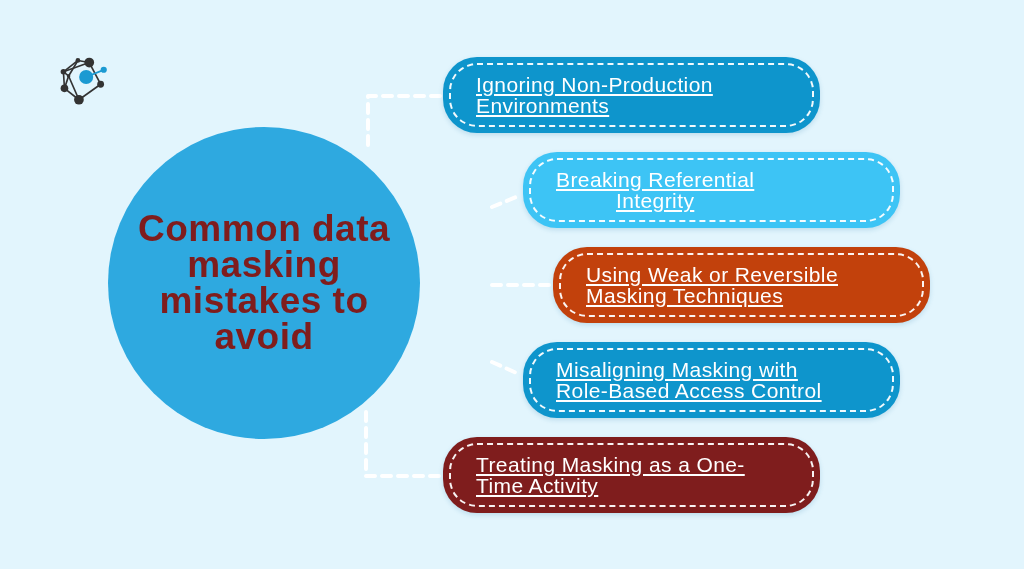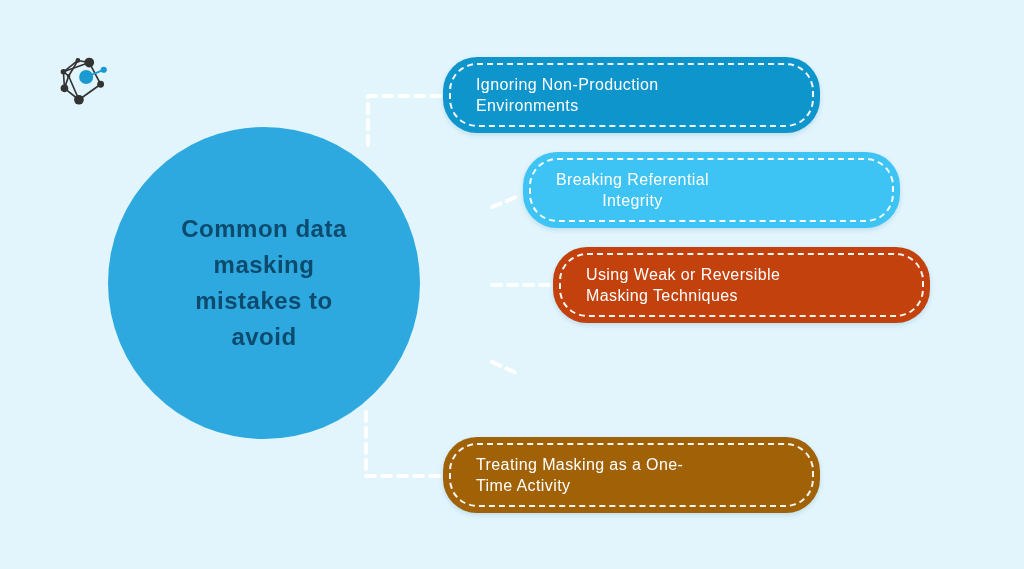--- a/index.html
+++ b/index.html
@@ -10,39 +10,40 @@
   }
   
   .logo{position:absolute;left:50px;top:46px;width:62px;height:62px;}
   
   .center-circle{
     position:absolute;left:108px;top:127px;width:312px;height:312px;
     border-radius:50%;
     display:flex;align-items:center;justify-content:center;text-align:center;
   }
   .center-title{
-    color:#0c4a6e;font-weight:700;font-size:24px;line-height:36px;
+    color:#7f1d1d;font-weight:700;font-size:37px;line-height:36px;
     letter-spacing:.5px;white-space:pre-line;
   }
   
   .connectors{position:absolute;left:0;top:0;width:1024px;height:569px;pointer-events:none;}
   
   .pill{
     position:absolute;width:377px;height:76px;border-radius:34px;
     box-shadow:0 2px 5px rgba(20,110,160,0.18);
   }
   .pill-border{
     position:absolute;inset:6px;border:2.5px dashed rgba(255,255,255,.95);
     border-radius:28px;pointer-events:none;
   }
   .pill-label{
     position:relative;height:100%;display:flex;align-items:center;
     padding:0 16px 0 33px;box-sizing:border-box;
-    color:#ffffff;font-size:16px;line-height:21.5px;letter-spacing:.4px;
+    color:#ffffff;font-size:21px;line-height:21.5px;letter-spacing:.4px;
     white-space:pre-line;
+    text-decoration:underline;
   }
   .p1{left:443px;top:57px;}
   .p2{left:523px;top:152px;}
   .p3{left:553px;top:247px;}
   .p4{left:523px;top:342px;}
   .p5{left:443px;top:437px;}
 </style>
 </head>
 <body>
 
@@ -102,20 +103,25 @@
     <div class="pill-label">Breaking Referential
 Integrity</div>
   </div>
 
   <div class="pill p3" style="background-color: #c2410c;">
     <div class="pill-border"></div>
     <div class="pill-label">Using Weak or Reversible
 Masking Techniques</div>
   </div>
 
+  <div class="pill p4" style="background-color: rgb(14, 149, 204);">
+    <div class="pill-border"></div>
+    <div class="pill-label">Misaligning Masking with
+Role-Based Access Control</div>
+  </div>
 
-  <div class="pill p5" style="background-color: #a16207;">
+  <div class="pill p5" style="background-color: #7f1d1d;">
     <div class="pill-border"></div>
     <div class="pill-label">Treating Masking as a One-
 Time Activity</div>
   </div>
 
 </div>
 
 </body></html>

